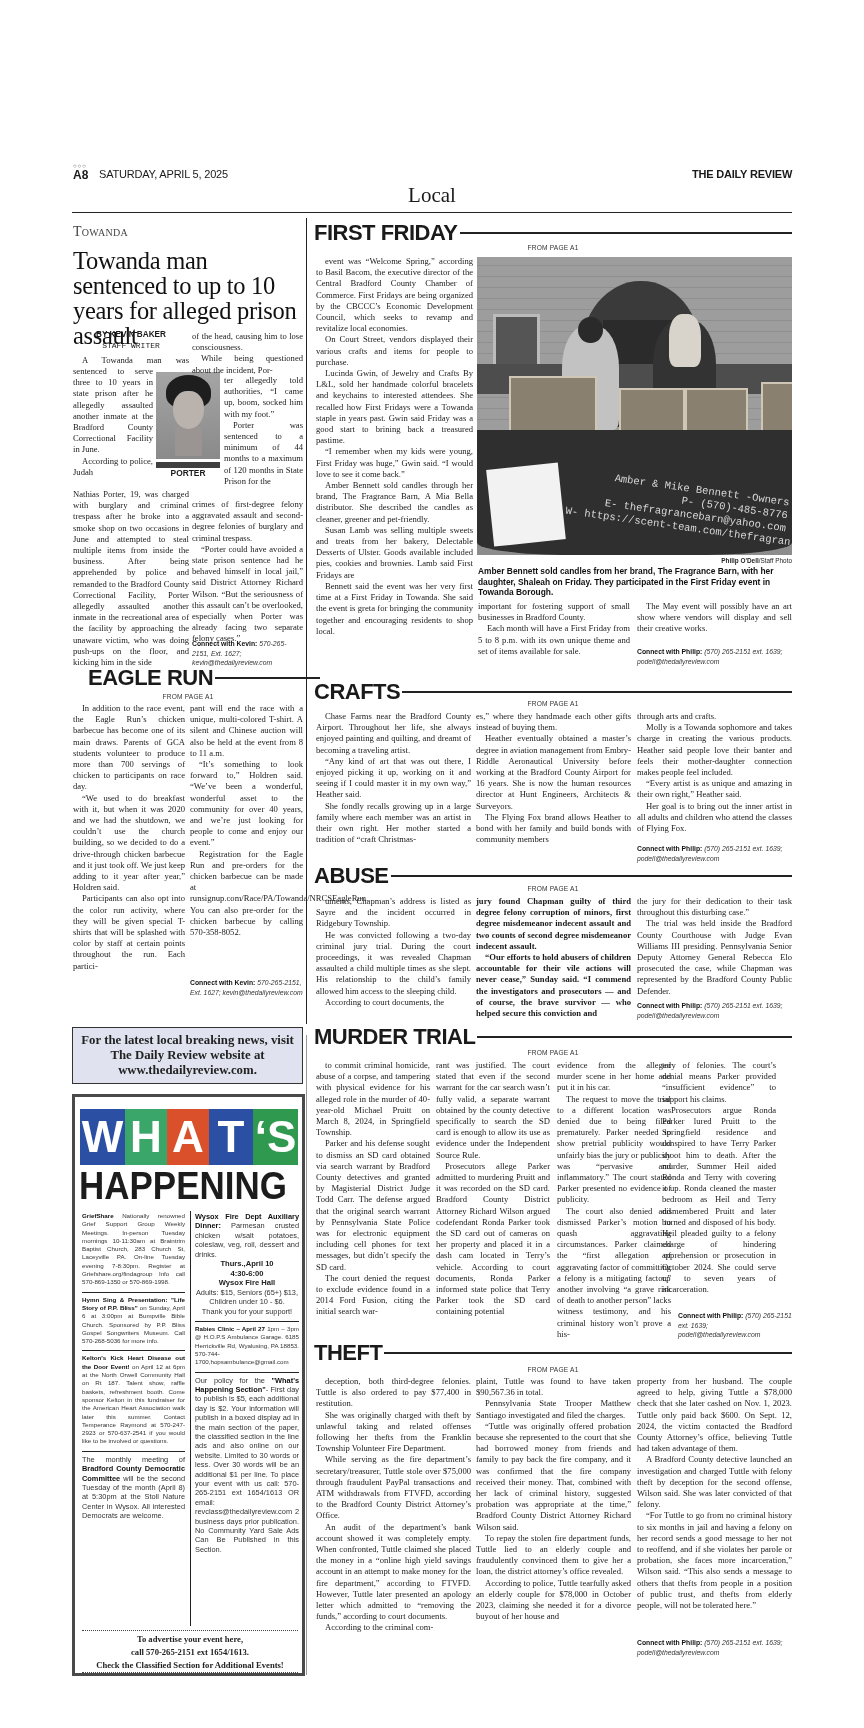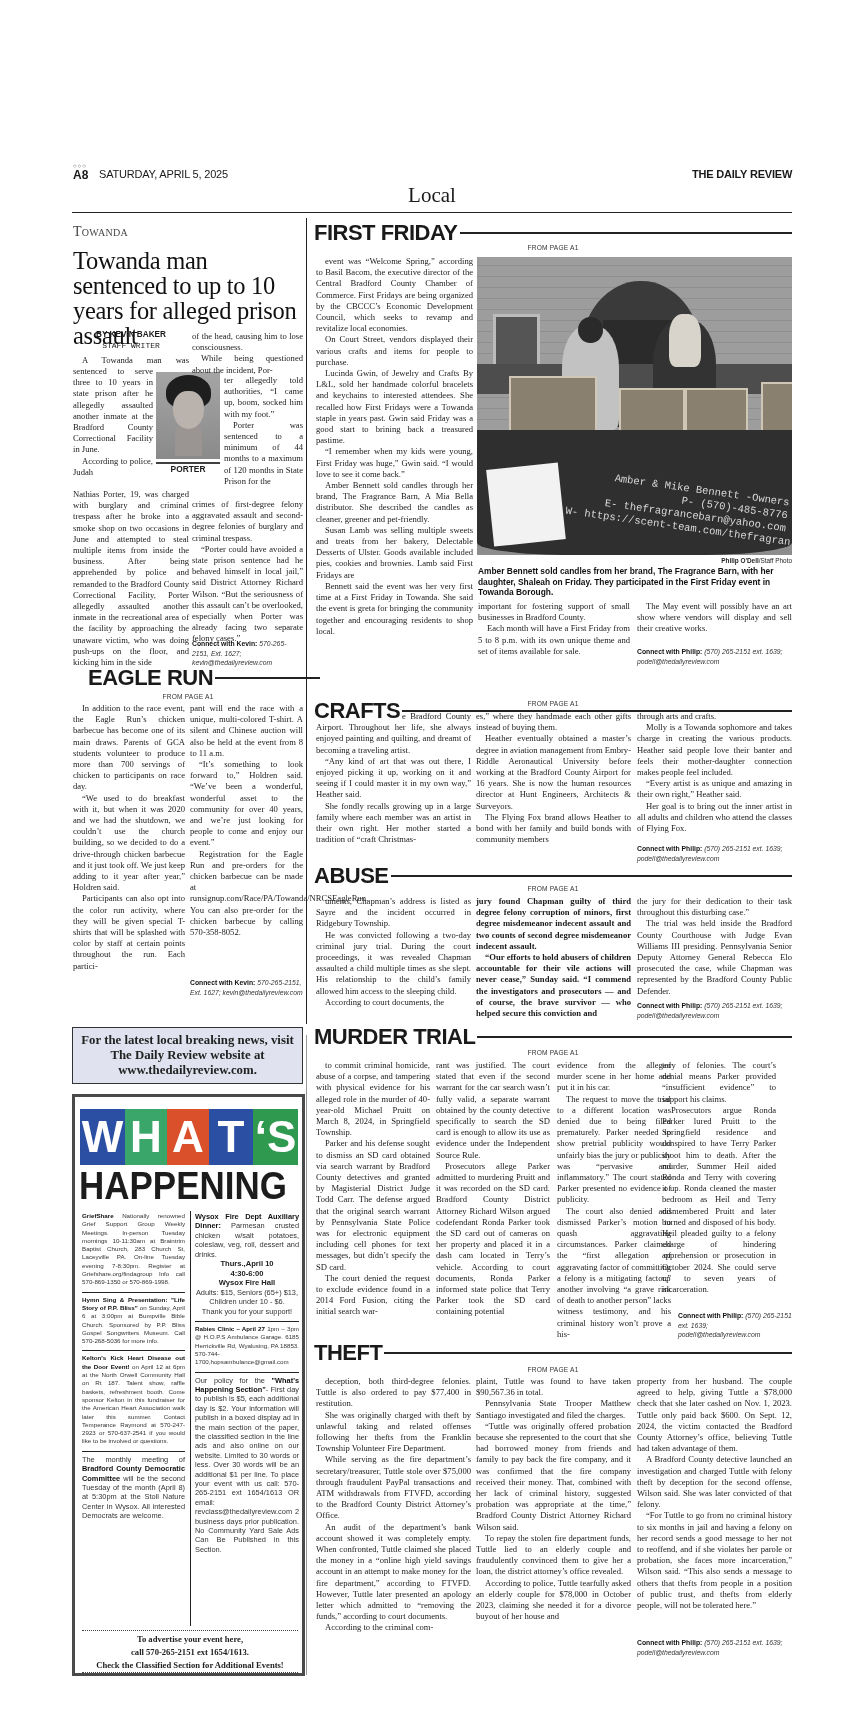--- a/index.html
+++ b/index.html
@@ -32,21 +32,21 @@
 
   .connect { font-family: "Liberation Sans", sans-serif; font-size: 6.8px; line-height: 9.5px; color: #333; text-align: left; }
   .connect b { color: #111; }
   .connect i { font-style: italic; }
 
   
   .mug { position: absolute; background: linear-gradient(180deg, #a5a5a5 0%, #8a8a8a 100%); overflow: hidden; }
   .mug .hair { position: absolute; left: 10px; top: 3px; width: 45px; height: 34px; border-radius: 50% 50% 40% 40%; background: #1e1e1e; }
   .mug .face { position: absolute; left: 17px; top: 19px; width: 31px; height: 38px; border-radius: 45% 45% 50% 50%; background: #b9b2ad; }
   .mug .neck { position: absolute; left: 19px; top: 54px; width: 27px; height: 30px; background: #9a9592; border-radius: 4px 4px 0 0; }
-  .mug-caption { position: absolute; font-family: "Liberation Sans", sans-serif; font-weight: 900; font-size: 8.4px; text-align: center; border-top: 2px solid #404040; }
+  .mug-caption { position: absolute; font-family: "Liberation Sans", sans-serif; font-weight: 900; font-size: 8.4px; text-align: center; border-top: 6px solid #404040; }
 
   
   .photo { position: absolute; background: #8c8c8c; overflow: hidden; }
   .photo .wall { position: absolute; left: 0; top: 0; width: 100%; height: 58%; background: repeating-linear-gradient(0deg, #9d9d9d 0 10px, #8f8f8f 10px 11px), #999; }
   .photo .arch { position: absolute; left: 33%; top: 8%; width: 38%; height: 24%; border-radius: 50% 50% 0 0 / 100% 100% 0 0; background: #3a3a3a; }
   .photo .door { position: absolute; left: 40%; top: 21%; width: 23%; height: 36%; background: #2b2b2b; }
   .photo .window { position: absolute; left: 5%; top: 19%; width: 15%; height: 21%; background: #555; border: 3px solid #bbb; }
   .photo .bush { position: absolute; left: 0; top: 36%; width: 100%; height: 10%; background: #4d4d4d; }
   .photo .p1 { position: absolute; left: 27%; top: 23%; width: 18%; height: 35%; background: #c2c2c2; border-radius: 40% 40% 10% 10%; }
   .photo .p1h { position: absolute; left: 32%; top: 20%; width: 8%; height: 9%; background: #2a2a2a; border-radius: 50%; }
@@ -241,21 +241,21 @@
   </div>
   <div class="col body-text" style="left:637px;top:601px;width:155px;">
     <p>The May event will possibly have an art show where vendors will display and sell their creative works.</p>
   </div>
   <div class="col connect" style="left:637px;top:647px;width:155px;">
     <b>Connect with Philip:</b> <i>(570) 265-2151 ext. 1639; podell@thedailyreview.com</i>
   </div>
 </section>
 
 <section>
-  <div class="jump-wrap" style="left:314px;top:700px;width:478px;">
+  <div class="jump-wrap" style="left:314px;top:681px;width:478px;">
     <span class="jump-head">CRAFTS</span>
     <span class="jump-line"></span>
   </div>
   <div class="abs from-page" style="left:478px;top:700px;width:150px;">FROM PAGE A1</div>
   <div class="col body-text" style="left:316px;top:711px;width:155px;">
     <p>Chase Farms near the Bradford County Airport. Throughout her life, she always enjoyed painting and quilting, and dreamt of becoming a traveling artist.</p>
     <p>“Any kind of art that was out there, I enjoyed picking it up, working on it and seeing if I could master it in my own way,” Heather said.</p>
     <p>She fondly recalls growing up in a large family where each member was an artist in their own right. Her mother started a tradition of “craft Christmas-</p>
   </div>
   <div class="col body-text" style="left:476px;top:711px;width:155px;">

